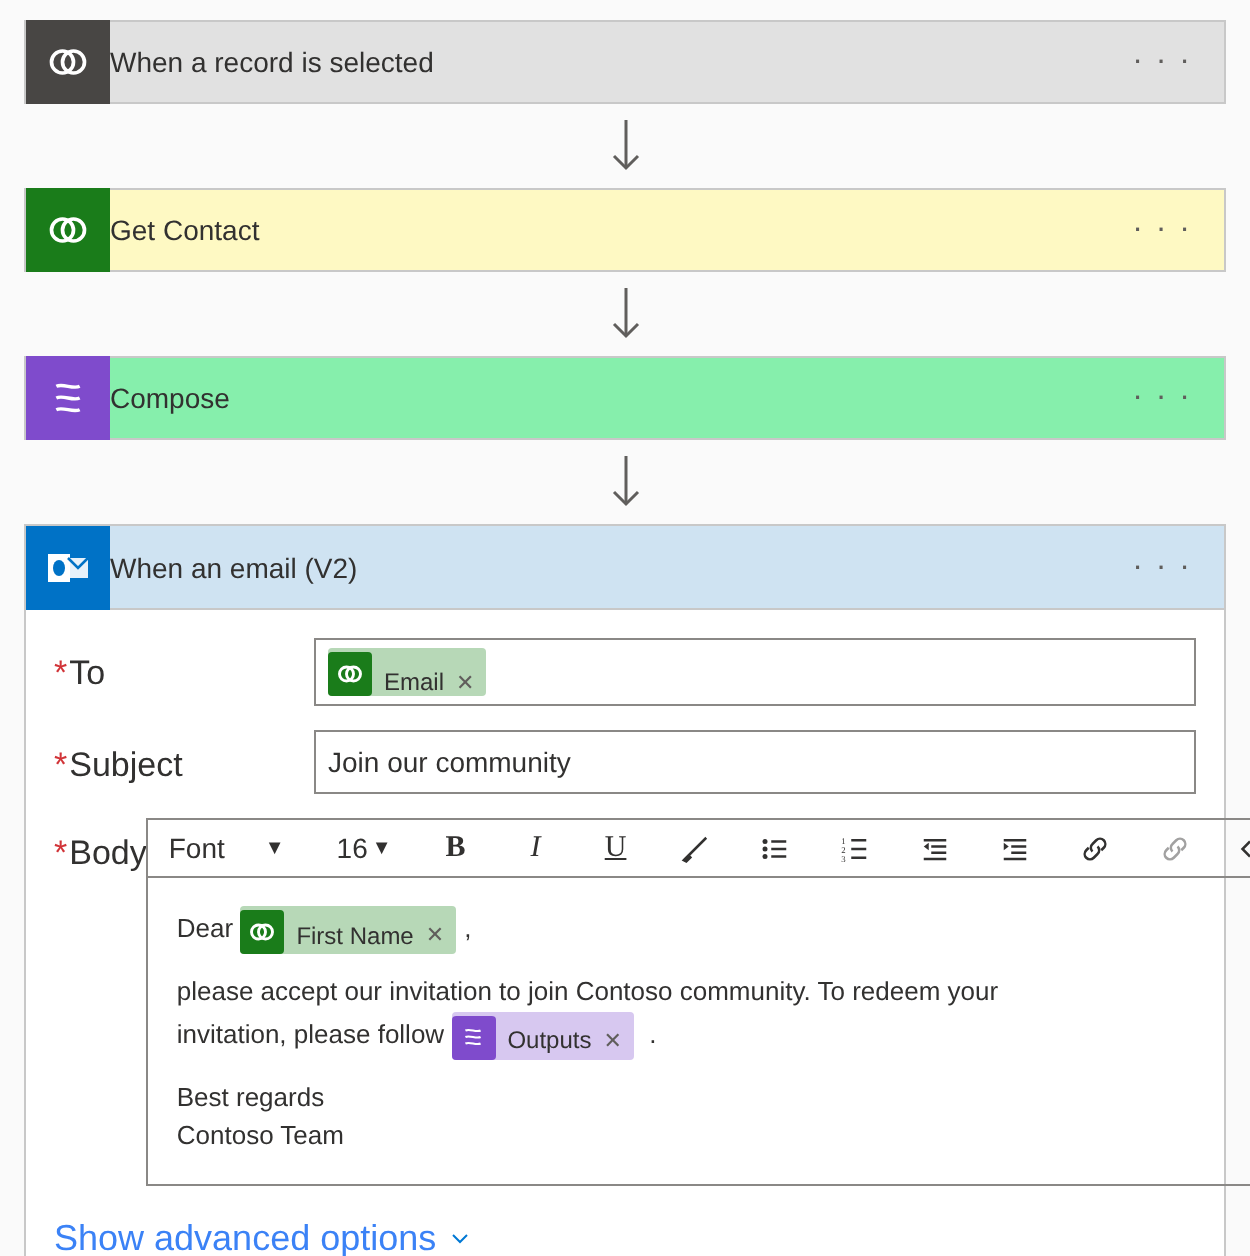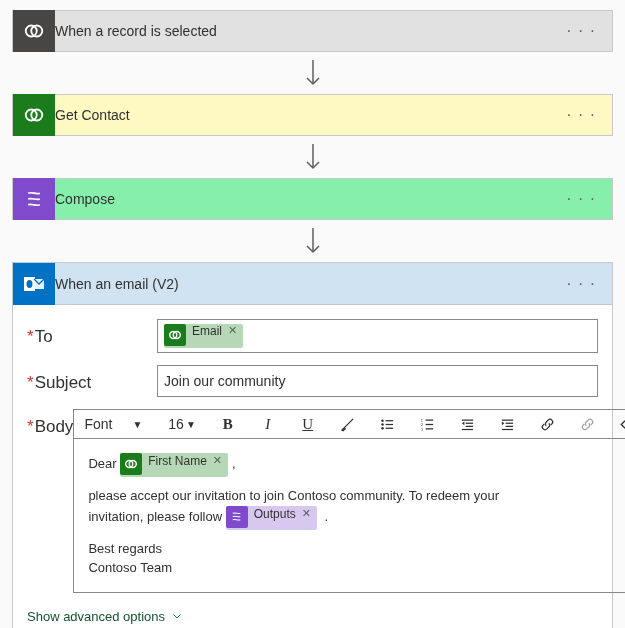--- a/index.html
+++ b/index.html
@@ -75,21 +75,21 @@
       min-height: 32px;
       padding: 4px 6px;
       font-size: 14px;
       display: flex;
       align-items: center;
       flex-wrap: wrap;
       background: #fff;
     }
     .token {
       display: inline-flex;
-      align-items: flex-start;
+      align-items: flex-end;
       height: 24px;
       border-radius: 2px;
       padding: 0 6px 0 0;
       font-size: 12px;
       margin: 0 4px 0 0;
       vertical-align: middle;
     }
     .token-green { background: #b7d8b7; }
     .token-purple-pill { background: #d7c8f0; }
     .token-icon {
@@ -150,22 +150,22 @@
     .rte-content {
       border: 1px solid #8a8886;
       padding: 14px;
       font-size: 13px;
       line-height: 1.45;
       color: #323130;
       min-height: 120px;
     }
     .rte-content p { margin-bottom: 10px; }
     .adv-options {
-      color: #14532d;
-      font-size: 13px;
+      color: #3b82f6;
+      font-size: 18px;
       margin-top: 16px;
       cursor: pointer;
       display: inline-flex;
       align-items: center;
       gap: 6px;
     }
   </style>
 </head>
 <body>
 

